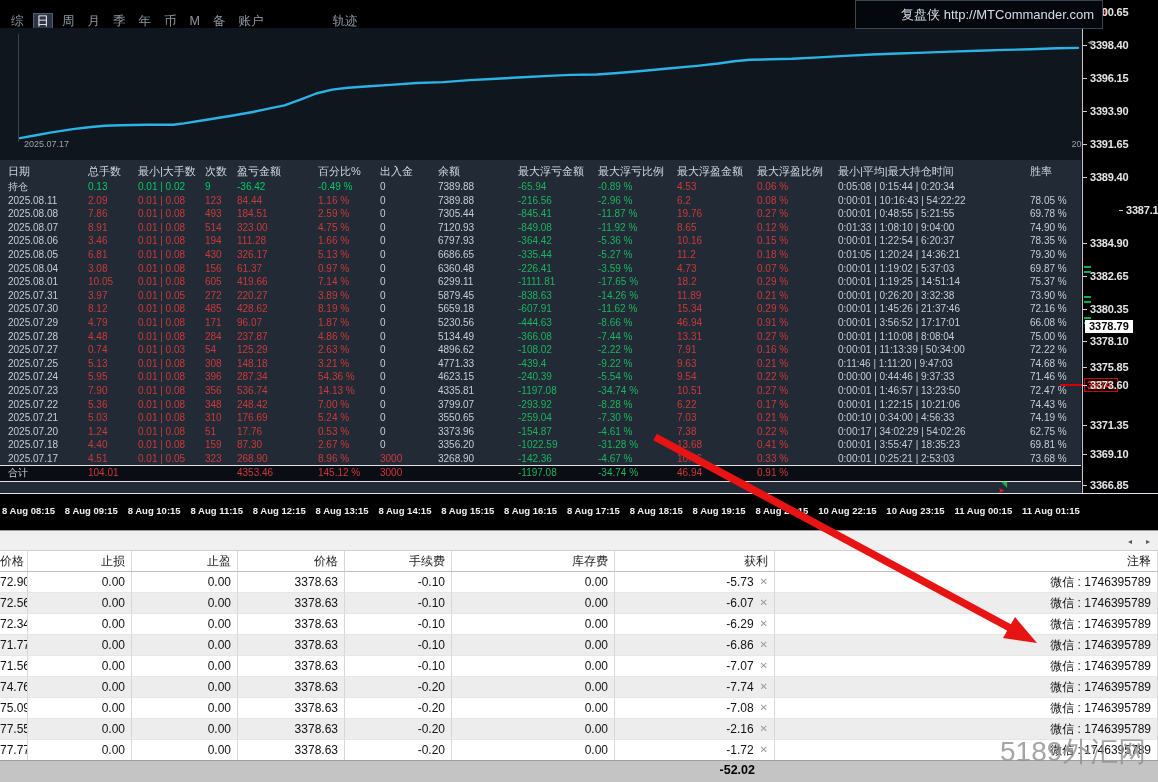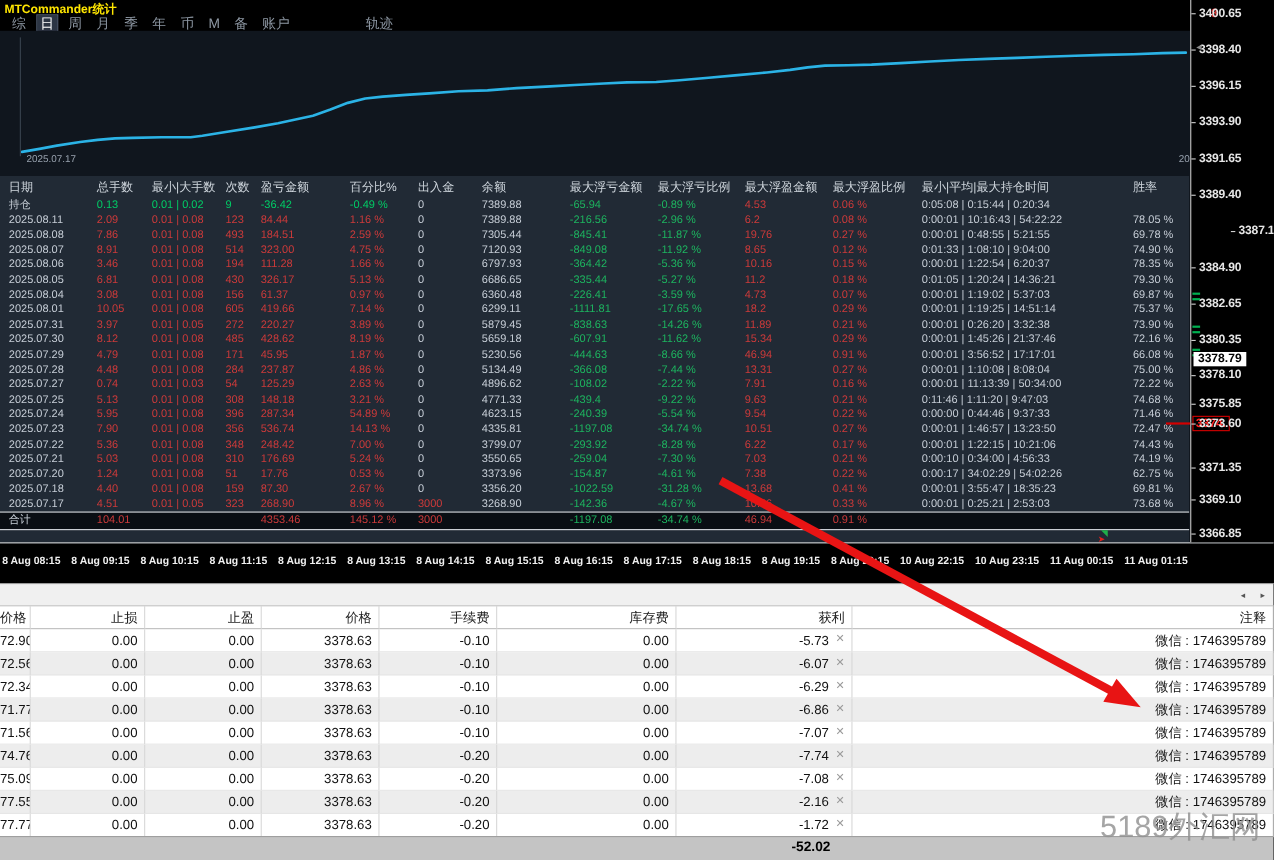--- a/index.html
+++ b/index.html
@@ -66,23 +66,21 @@
   
   #wm-center{position:absolute;left:551px;top:250px;font-size:30px;font-weight:600;color:#fff;z-index:20;white-space:nowrap;letter-spacing:0.5px;}
   #wm-corner{position:absolute;left:1000px;top:733px;font-size:28px;font-weight:normal;color:rgba(145,145,145,0.82);z-index:60;white-space:nowrap;}
   #arrow-svg{position:absolute;left:0;top:0;z-index:70;pointer-events:none;}
 </style>
 </head>
 <body>
 
 <div id="app">
 
-  <div id="titlebar">
-    <span id="title">MTCommander统计</span>
-  </div>
+  <div id="tooltip">复盘侠 http://MTCommander.com</div>
   <span id="tooltip-tri">◄</span>
 
   <div id="menubar">
       <span class="menu-item">综</span>
       <span class="menu-item active">日</span>
       <span class="menu-item">周</span>
       <span class="menu-item">月</span>
       <span class="menu-item">季</span>
       <span class="menu-item">年</span>
       <span class="menu-item">币</span>
@@ -274,21 +272,21 @@
           <div class="v-red">15.34</div>
           <div class="v-red">0.29 %</div>
           <div class="v-w">0:00:01 | 1:45:26 | 21:37:46</div>
           <div class="v-w">72.16 %</div>
         </div>
         <div class="srow">
           <div class="v-w">2025.07.29</div>
           <div class="v-red">4.79</div>
           <div class="v-red">0.01 | 0.08</div>
           <div class="v-red">171</div>
-          <div class="v-red">45.95</div>
+          <div class="v-red">96.07</div>
           <div class="v-red">1.87 %</div>
           <div class="v-w">0</div>
           <div class="v-w">5230.56</div>
           <div class="v-dd">-444.63</div>
           <div class="v-dd">-8.66 %</div>
           <div class="v-red">46.94</div>
           <div class="v-red">0.91 %</div>
           <div class="v-w">0:00:01 | 3:56:52 | 17:17:01</div>
           <div class="v-w">66.08 %</div>
         </div>
@@ -339,21 +337,21 @@
           <div class="v-red">0.21 %</div>
           <div class="v-w">0:11:46 | 1:11:20 | 9:47:03</div>
           <div class="v-w">74.68 %</div>
         </div>
         <div class="srow">
           <div class="v-w">2025.07.24</div>
           <div class="v-red">5.95</div>
           <div class="v-red">0.01 | 0.08</div>
           <div class="v-red">396</div>
           <div class="v-red">287.34</div>
-          <div class="v-red">54.89 %</div>
+          <div class="v-red">54.36 %</div>
           <div class="v-w">0</div>
           <div class="v-w">4623.15</div>
           <div class="v-dd">-240.39</div>
           <div class="v-dd">-5.54 %</div>
           <div class="v-red">9.54</div>
           <div class="v-red">0.22 %</div>
           <div class="v-w">0:00:00 | 0:44:46 | 9:37:33</div>
           <div class="v-w">71.46 %</div>
         </div>
         <div class="srow">

